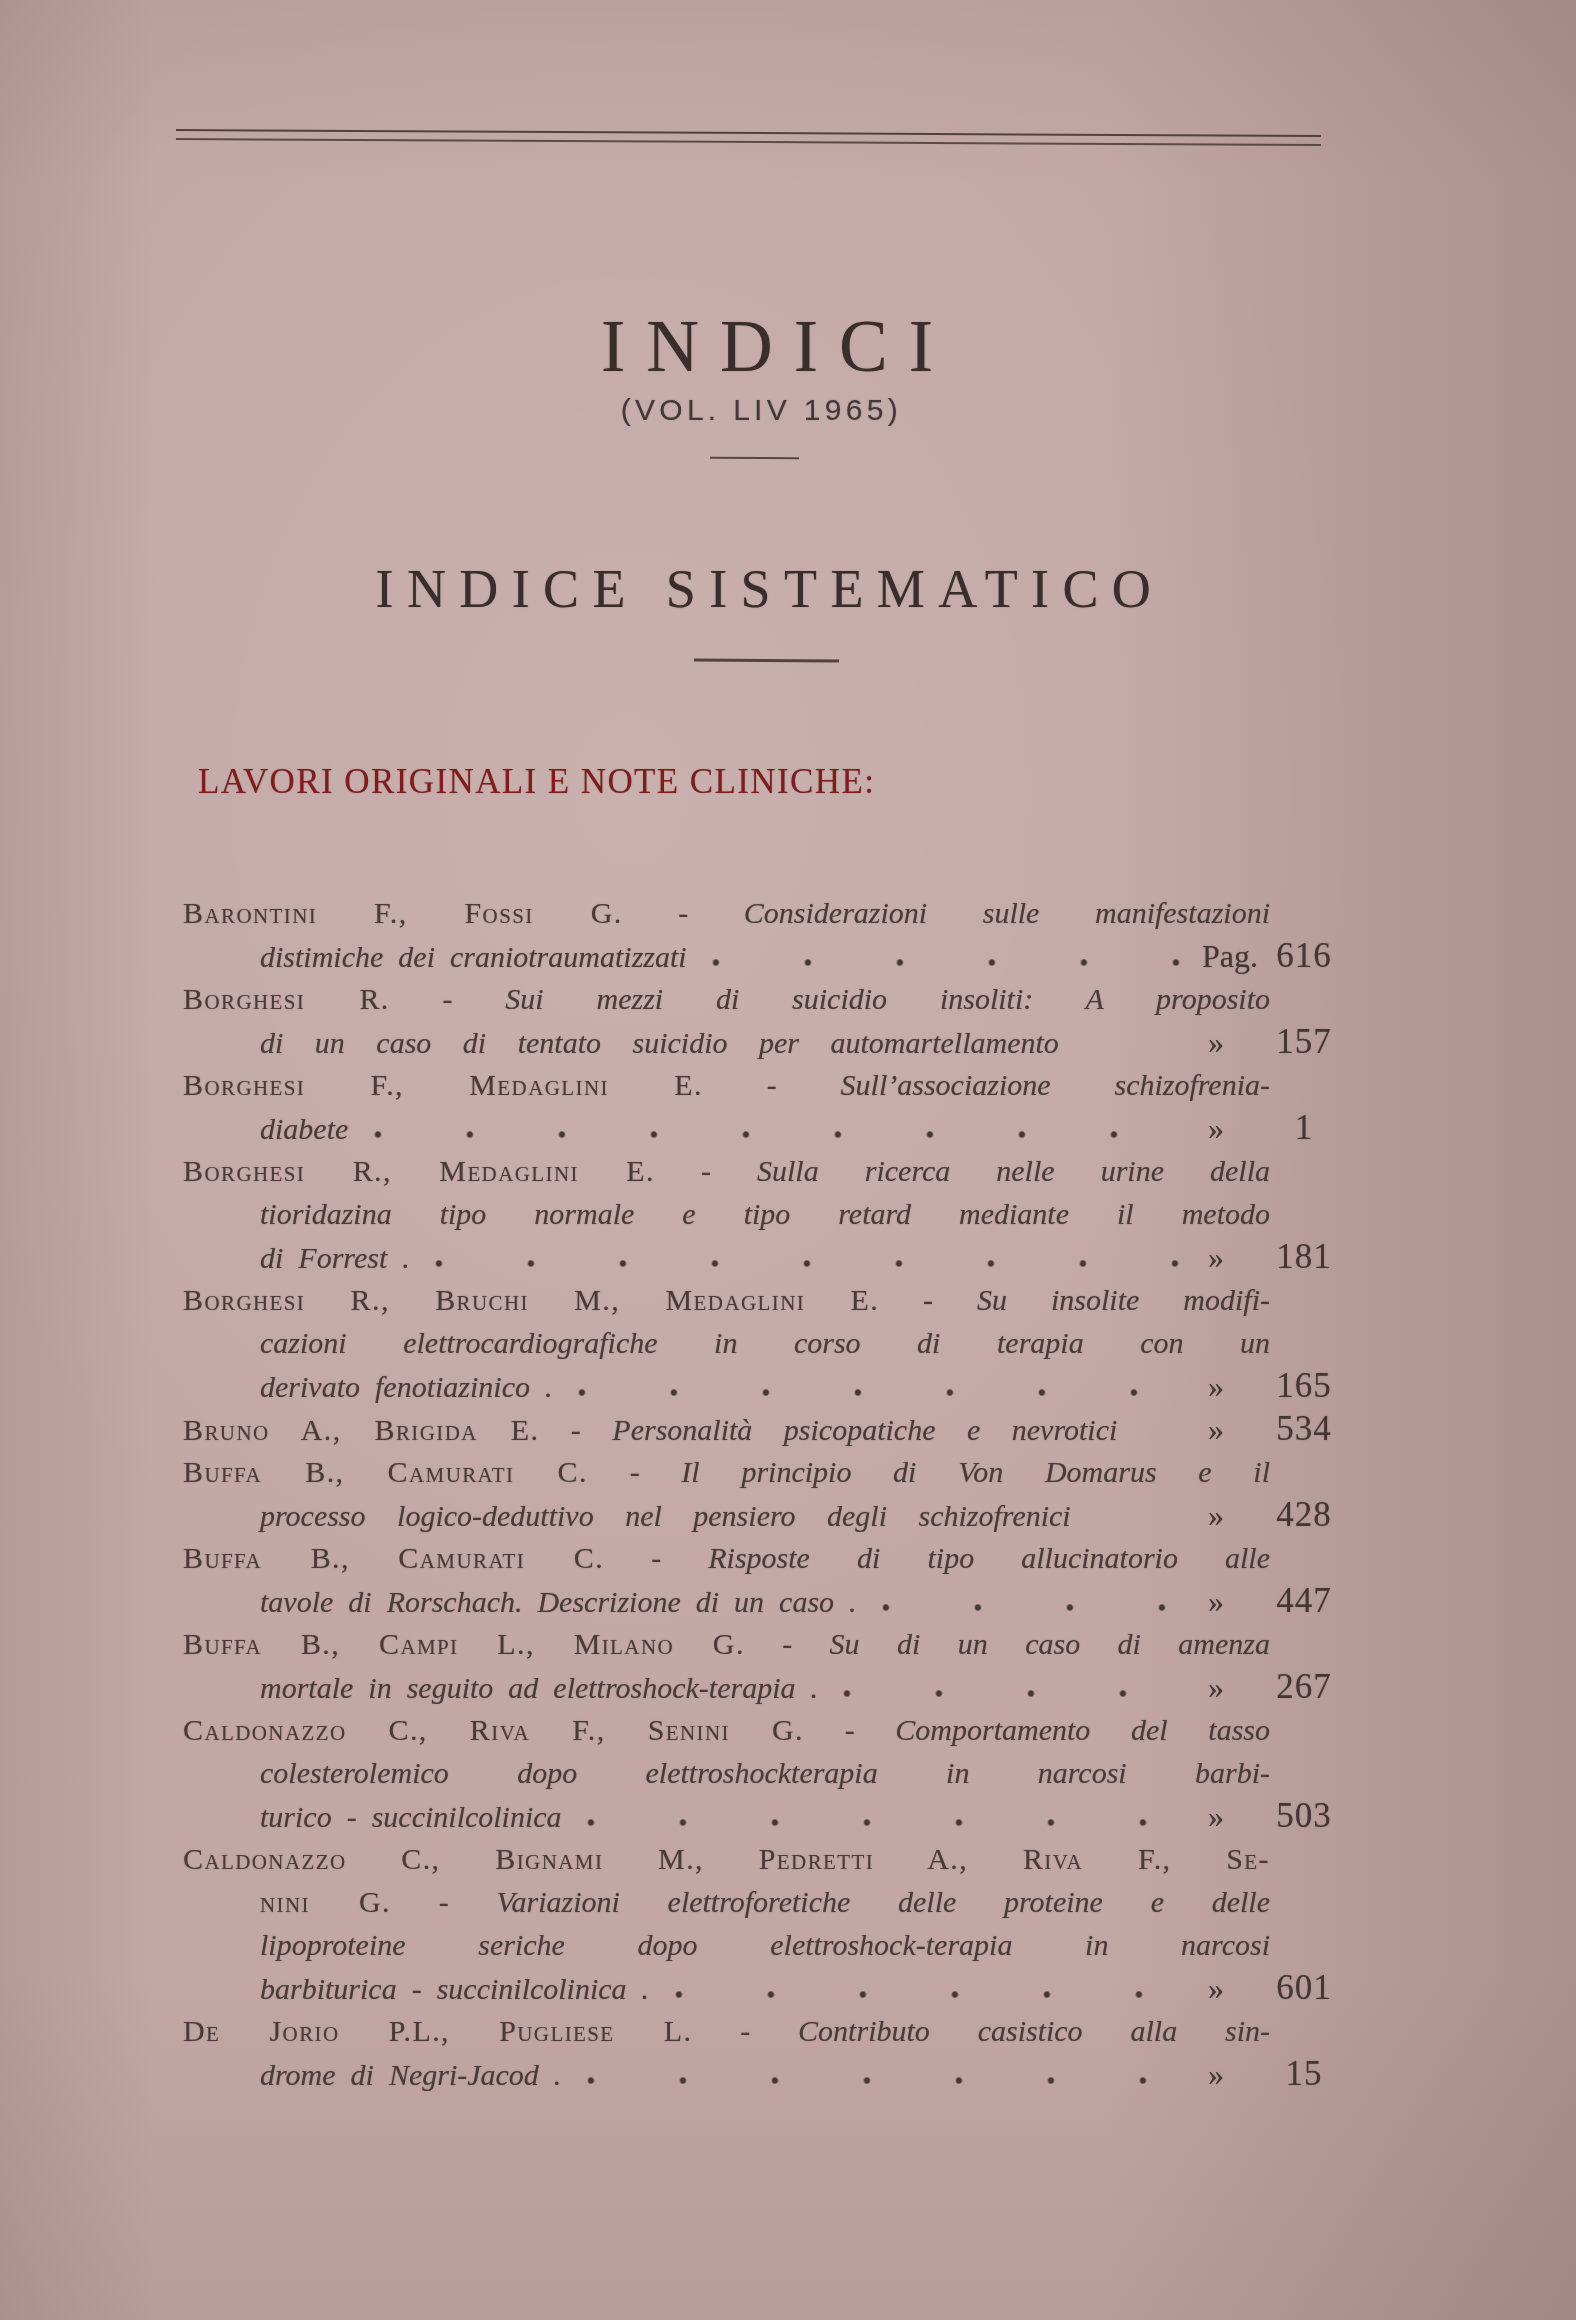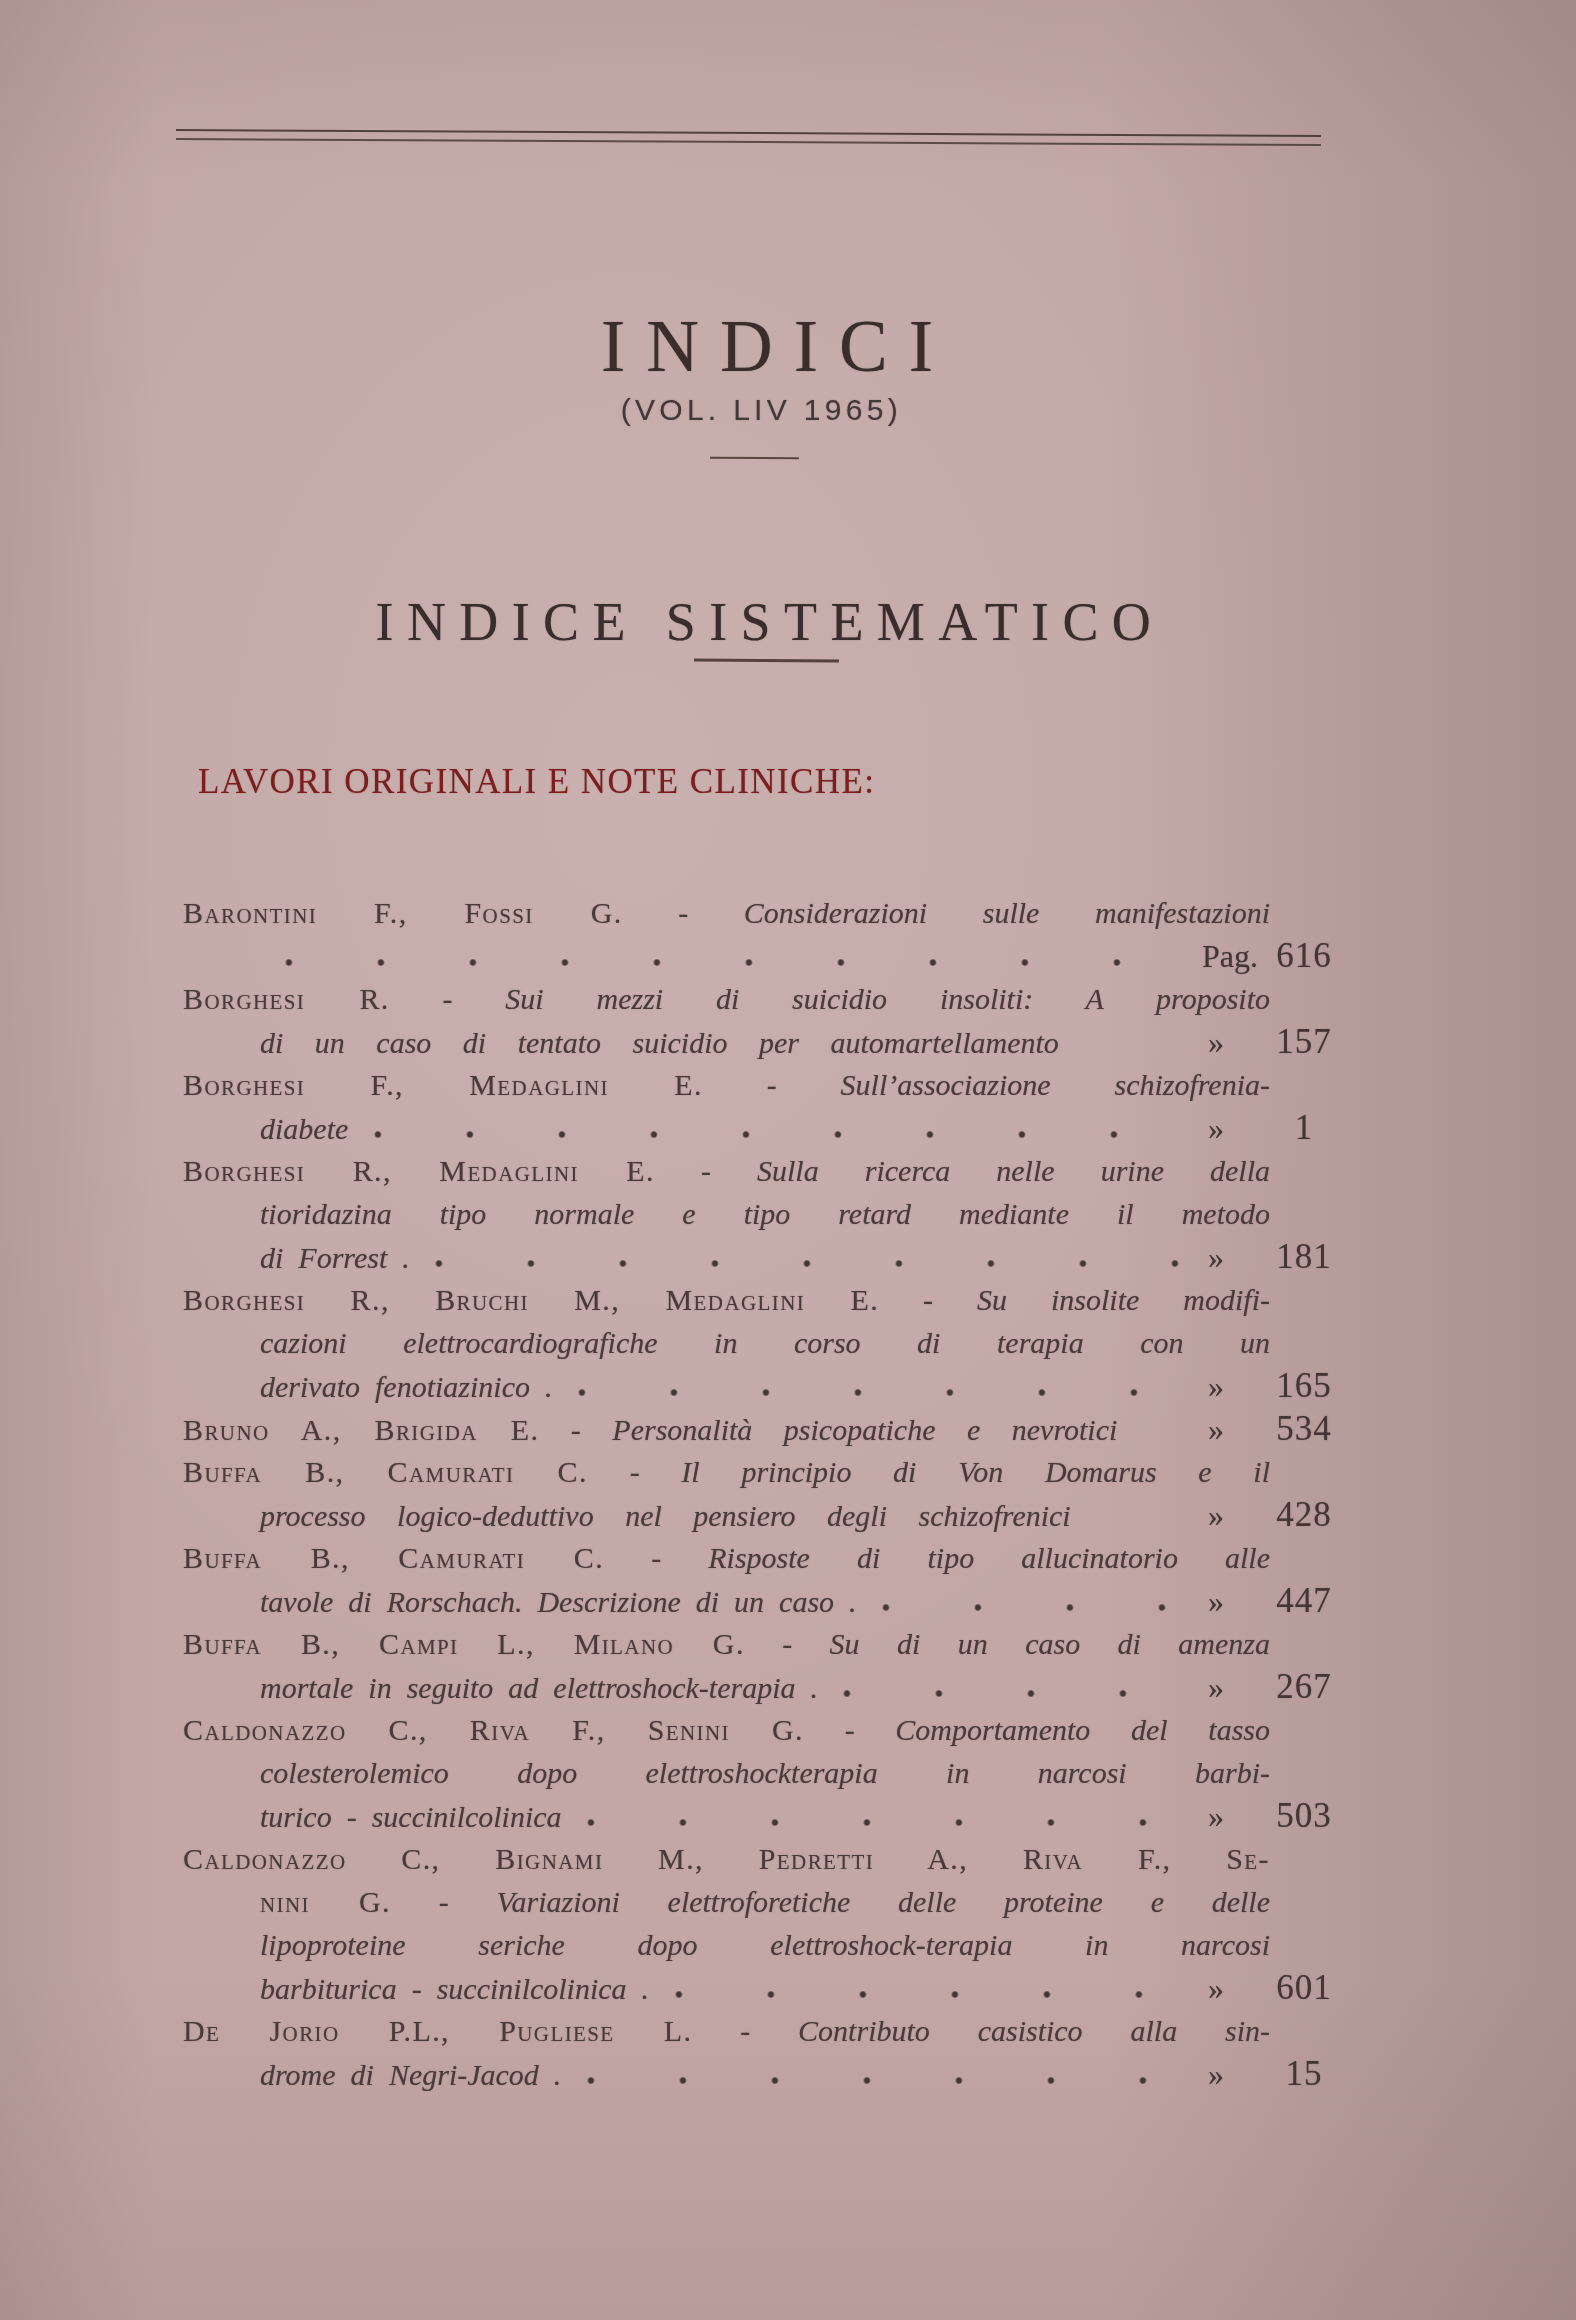--- a/index.html
+++ b/index.html
@@ -32,21 +32,21 @@
   .subtitle {
     top:391px; font-family:"Liberation Sans", sans-serif;
     font-size:30px; line-height:37px; letter-spacing:4.3px; padding-left:4.8px;
     color:#44393a; font-weight:400;text-align:center;
   }
   .rule-a {
     position:absolute; left:710px; top:457px; width:89px; height:0;
     border-top:2.9px solid rgba(68,52,44,0.85); transform:rotate(0.4deg);
   }
   .section-title {
-    top:592px; font-size:54px; line-height:61px; letter-spacing:13.4px; padding-left:13.4px;
+    top:559px; font-size:54px; line-height:61px; letter-spacing:13.4px; padding-left:13.4px;
     color:#392e2d; font-weight:400;
   }
   .rule-b {
     position:absolute; left:694px; top:659px; width:145px; height:0;
     border-top:3.4px solid rgba(62,48,40,0.85); transform:rotate(0.3deg);
   }
   .heading {
     position:absolute; left:198px; top:760px;
     font-size:35px; line-height:44px; letter-spacing:1.4px;
     color:#7f1d1d; font-weight:400;
@@ -87,20 +87,21 @@
 <div class="center section-title soft">INDICE SISTEMATICO</div>
 <div class="rule-b"></div>
 
 <div class="heading soft">LAVORI ORIGINALI E NOTE CLINICHE:</div>
 
 <div class="entries soft">
     <div class="line fill">
       <span class="text"><span class="seg-au">Barontini F., Fossi G.</span><span class="seg-ro"> - </span><span class="seg-ti">Considerazioni sulle manifestazioni</span></span>
     </div>
     <div class="line ind refline hasdots">
+      <span class="text"><span class="seg-ti">distimiche dei craniotraumatizzati</span></span>
       <span class="dots"></span>
       <span class="col-ref">Pag.</span>
       <span class="col-page">616</span>
     </div>
     <div class="line fill">
       <span class="text"><span class="seg-au">Borghesi R.</span><span class="seg-ro"> - </span><span class="seg-ti">Sui mezzi di suicidio insoliti: A proposito</span></span>
     </div>
     <div class="line ind refline nodots">
       <span class="text"><span class="seg-ti">di un caso di tentato suicidio per automartellamento</span></span>
       <span class="dots empty"></span>

